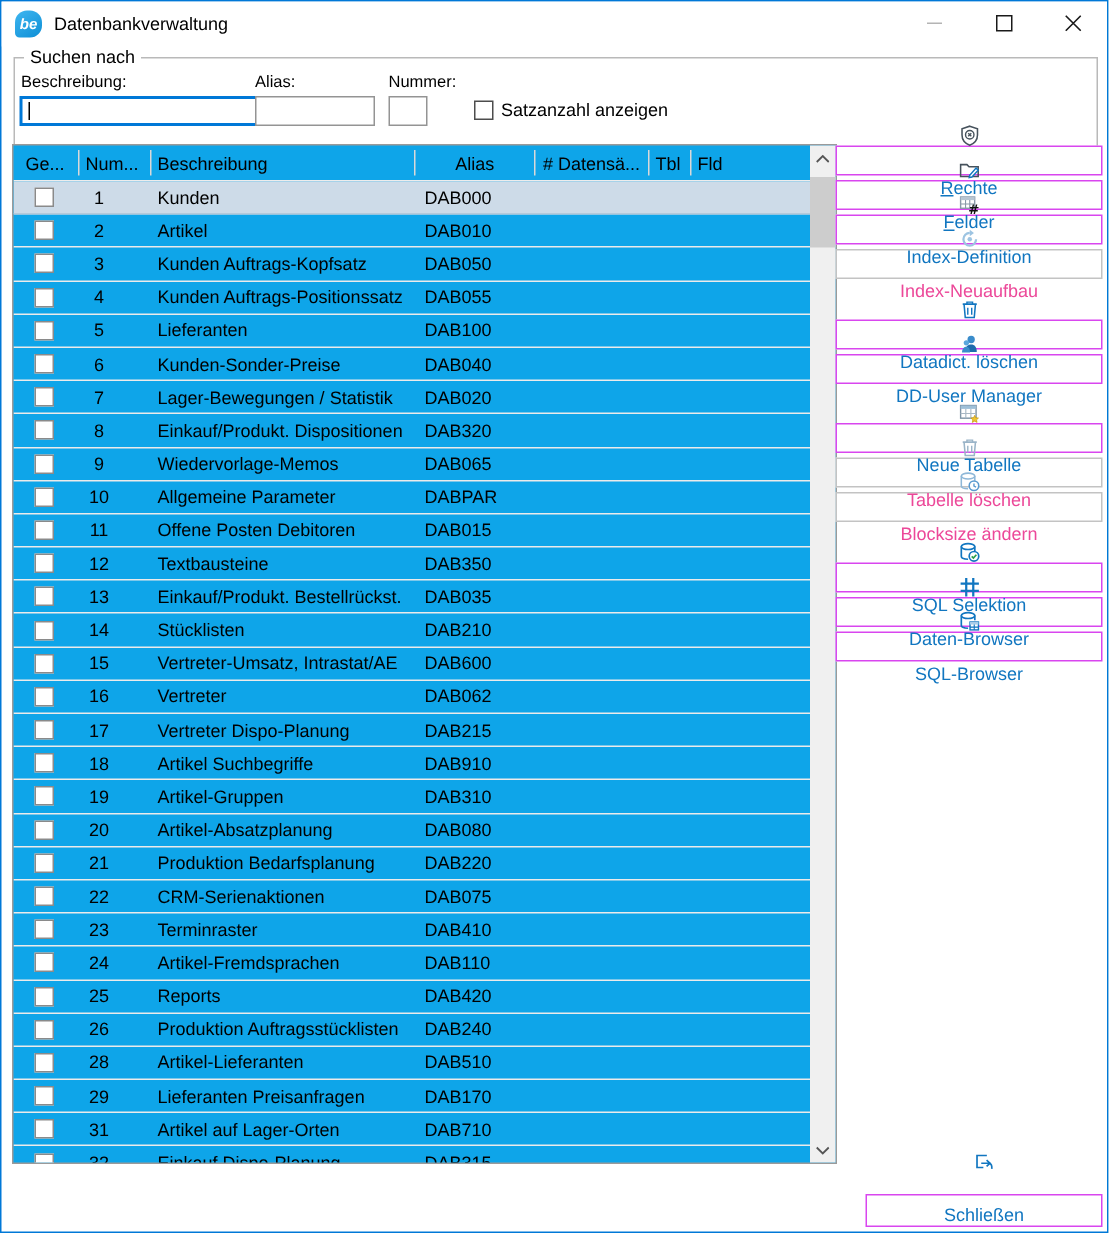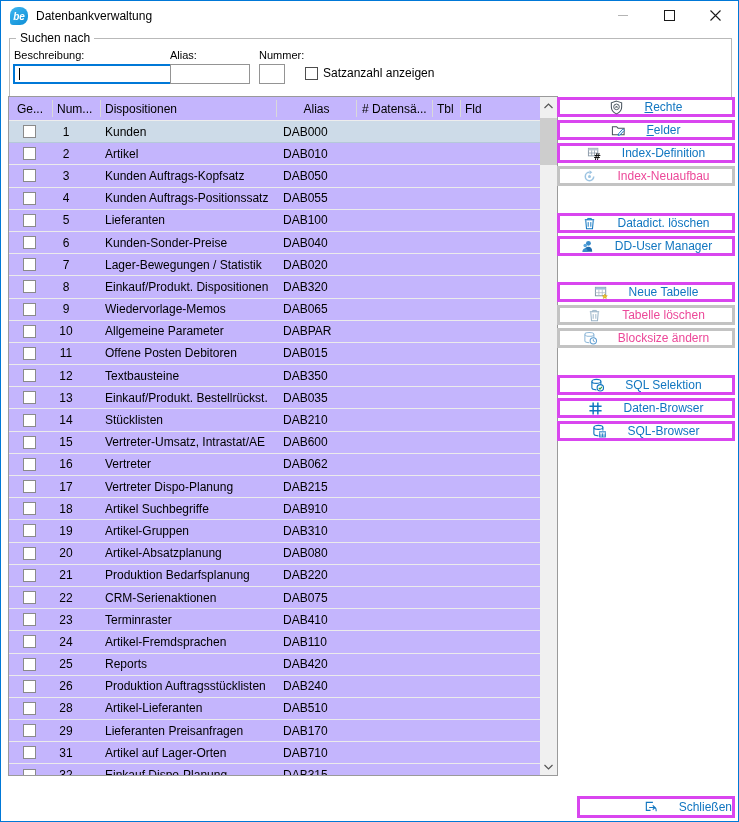--- a/index.html
+++ b/index.html
@@ -24,24 +24,24 @@
   .group-label{position:absolute;left:6px;top:-8px;background:#fff;padding:0 4px;font-size:12px;}
   .field-label{position:absolute;top:10px;font-size:11px;}
   .lbl-beschreibung{left:4px;}
   .lbl-alias{left:160px;}
   .lbl-nummer{left:249px;}
   .inp{position:absolute;top:25px;height:20px;box-sizing:border-box;background:#fff;border:1px solid #949494;}
   .inp-beschreibung{left:3px;width:159px;border:2px solid #0078d7;}
   .caret{position:absolute;left:4px;top:2px;width:1px;height:12px;background:#000;}
   .inp-alias{left:160px;width:80px;}
   .inp-nummer{left:249px;width:26px;}
-  .chk-row{position:absolute;left:295px;top:27px;display:flex;align-items:center;gap:5px;}
+  .chk-row{position:absolute;left:306px;top:27px;display:flex;align-items:center;gap:5px;}
   .chk{width:13px;height:13px;border:1px solid #4d4d4d;background:#fff;box-sizing:border-box;}
   
-  .table-area{position:absolute;left:7px;top:95px;width:550px;height:680px;border:1px solid #9a9a9a;box-sizing:border-box;background:#c4b5fd;}
+  .table-area{position:absolute;left:7px;top:95px;width:550px;height:680px;border:1px solid #9a9a9a;box-sizing:border-box;background:#0ea5e9;}
   .table-content{position:absolute;left:0;top:0;right:17px;bottom:0;overflow:hidden;}
   .thead{display:flex;height:23px;align-items:center;border-bottom:1px solid #ededed;}
   .hcell{height:17px;display:flex;align-items:center;box-sizing:border-box;border-right:1px solid #d9d9d9;font-size:12px;padding-left:4px;}
   .hcell.c1{width:44px;padding-left:8px;}
   .hcell.c2{width:48px;}
   .hcell.c3{width:176px;}
   .hcell.c4{width:80px;justify-content:center;padding-left:0;}
   .hcell.c5{width:76px;padding-left:5px;}
   .hcell.c6{width:28px;}
   .hcell.c7{width:30px;border-right:none;}
@@ -54,21 +54,21 @@
   .cell-desc{width:176px;padding-left:4px;white-space:nowrap;overflow:hidden;}
   .cell-alias{width:80px;padding-left:6px;}
   
   .vscroll{position:absolute;right:0;top:0;bottom:0;width:17px;background:#f0f0f0;}
   .sb-btn{position:absolute;left:0;width:17px;height:17px;display:flex;align-items:center;justify-content:center;}
   .sb-up{top:0;} .sb-down{bottom:0;}
   .sb-thumb{position:absolute;left:0;top:21px;width:17px;height:47px;background:#cdcdcd;}
   
   .btn-group{position:absolute;left:556px;width:178px;}
   .btn{height:20px;width:178px;box-sizing:border-box;margin-bottom:3px;background:#fff;
-    border:3px solid #d946ef;color:#1176c0;display:flex;align-items:center;justify-content:center;gap:20px;font-size:12px;}
+    border:1px solid #d946ef;color:#1176c0;display:flex;align-items:center;justify-content:center;gap:20px;font-size:12px;flex-direction:column;}
   .btn.disabled{border-color:#c3c3c3;color:#ec4899;}
   .btn svg{flex:0 0 auto;}
   .close-wrap{position:absolute;left:576px;top:795px;}
   .close-wrap .btn{width:158px;height:22px;margin:0;justify-content:flex-end;}
 </style>
 </head>
 <body>
 
 <div class="window">
 
@@ -104,21 +104,21 @@
       <div class="chk"></div>
       <span>Satzanzahl anzeigen</span>
     </div>
   </div>
 
   <div class="table-area">
     <div class="table-content">
       <div class="thead">
         <div class="hcell c1">Ge...</div>
         <div class="hcell c2">Num...</div>
-        <div class="hcell c3">Dispositionen</div>
+        <div class="hcell c3">Beschreibung</div>
         <div class="hcell c4">Alias</div>
         <div class="hcell c5"># Datensä...</div>
         <div class="hcell c6">Tbl</div>
         <div class="hcell c7">Fld</div>
       </div>
       <div>
           <div class="row selected">
             <div class="rcell cell-check">
               <div class="row-chk"></div>
             </div>

